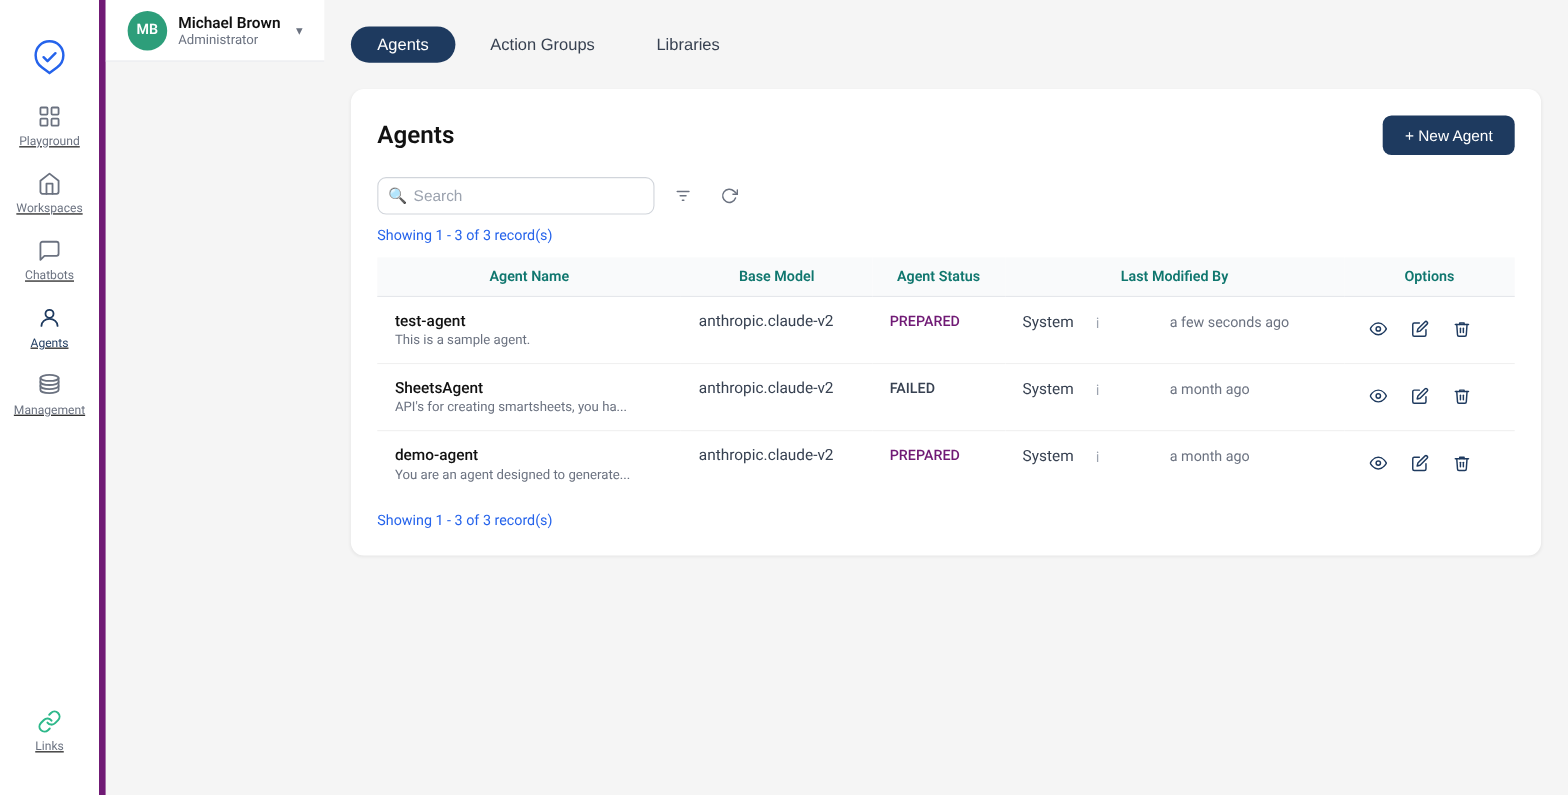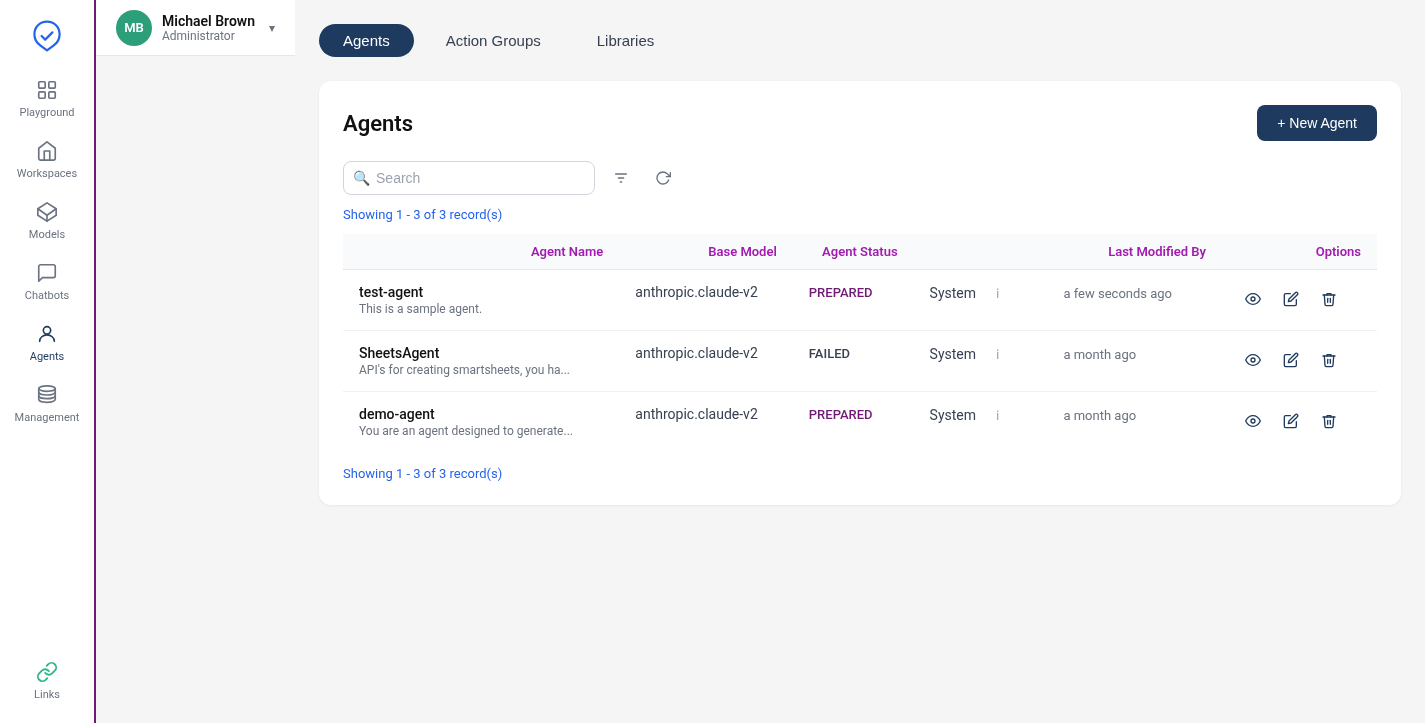--- a/index.html
+++ b/index.html
@@ -2,27 +2,28 @@
 <html><head>
   <meta charset="utf-8">
   <style>
     * { box-sizing: border-box; margin: 0; padding: 0; }
     body { font-family: -apple-system, BlinkMacSystemFont, 'Segoe UI', Roboto, sans-serif; background: #f5f5f5; display: flex; height: 100vh; overflow: hidden; }
 
     
     .sidebar {
       width: 96px;
       background: #fff;
-      border-right: 2px solid #701a75;
+      border-right: 6px solid #701a75;
       display: flex;
       flex-direction: column;
       align-items: center;
-      padding: 12px 0;
+      padding: 28px 0;
       gap: 0;
       flex-shrink: 0;
+      text-decoration: underline;
     }
     .sidebar-logo {
       width: 48px;
       height: 48px;
       display: flex;
       align-items: center;
       justify-content: center;
       margin-bottom: 8px;
     }
     .sidebar-logo svg { width: 36px; height: 36px; }
@@ -175,25 +176,25 @@
       display: flex; align-items: center; justify-content: center;
       border: none; background: transparent; cursor: pointer;
       color: #6b7280; font-size: 16px; border-radius: 6px;
     }
 
     .record-count { font-size: 13px; color: #2563eb; margin-bottom: 12px; }
 
     
     .table { width: 100%; border-collapse: collapse; }
     .table th {
-      text-align: right;
+      text-align: center;
       padding: 10px 16px;
       font-size: 13px;
       font-weight: 600;
-      color: #a21caf;
+      color: #0f766e;
       background: #f9fafb;
       border-bottom: 1px solid #e5e7eb;
     }
     .table td {
       padding: 14px 16px;
       font-size: 14px;
       color: #374151;
       border-bottom: 1px solid #f0f0f0;
       vertical-align: top;
     }
@@ -250,30 +251,20 @@
   <div class="sidebar-item">
     <div class="sidebar-icon">
       <svg width="22" height="22" viewBox="0 0 24 24" fill="none" stroke="currentColor" stroke-width="1.8" stroke-linecap="round" stroke-linejoin="round">
         <path d="M3 9l9-7 9 7v11a2 2 0 01-2 2H5a2 2 0 01-2-2z"></path>
           <polyline points="9 22 9 12 15 12 15 22"></polyline>
       </svg>
     </div>
     <span class="sidebar-item-label">Workspaces</span>
   </div>
 
-  <div class="sidebar-item">
-    <div class="sidebar-icon">
-      <svg width="22" height="22" viewBox="0 0 24 24" fill="none" stroke="currentColor" stroke-width="1.8" stroke-linecap="round" stroke-linejoin="round">
-        <polygon points="12 2 22 8.5 22 15.5 12 22 2 15.5 2 8.5 12 2"></polygon>
-          <line x1="12" y1="22" x2="12" y2="15.5"></line>
-          <polyline points="22 8.5 12 15.5 2 8.5"></polyline>
-      </svg>
-    </div>
-    <span class="sidebar-item-label">Models</span>
-  </div>
 
   <div class="sidebar-item">
     <div class="sidebar-icon">
       <svg width="22" height="22" viewBox="0 0 24 24" fill="none" stroke="currentColor" stroke-width="1.8" stroke-linecap="round" stroke-linejoin="round">
         <path d="M21 15a2 2 0 01-2 2H7l-4 4V5a2 2 0 012-2h14a2 2 0 012 2z"></path>
       </svg>
     </div>
     <span class="sidebar-item-label">Chatbots</span>
   </div>
 

